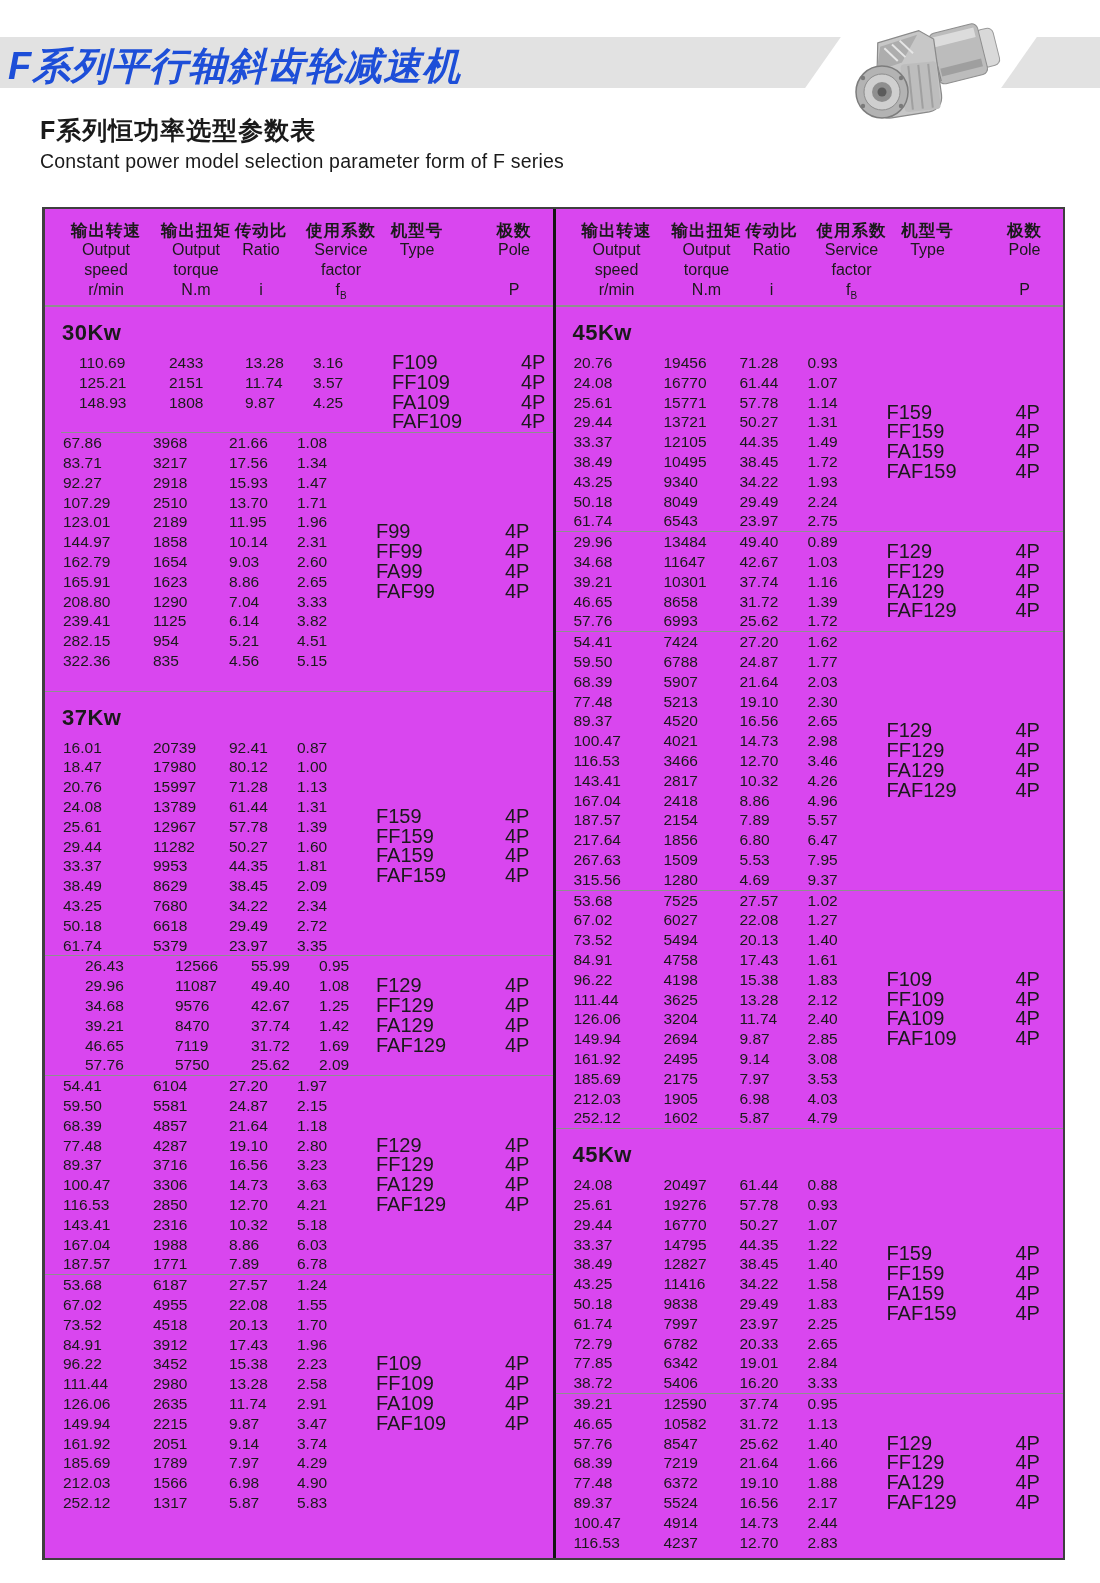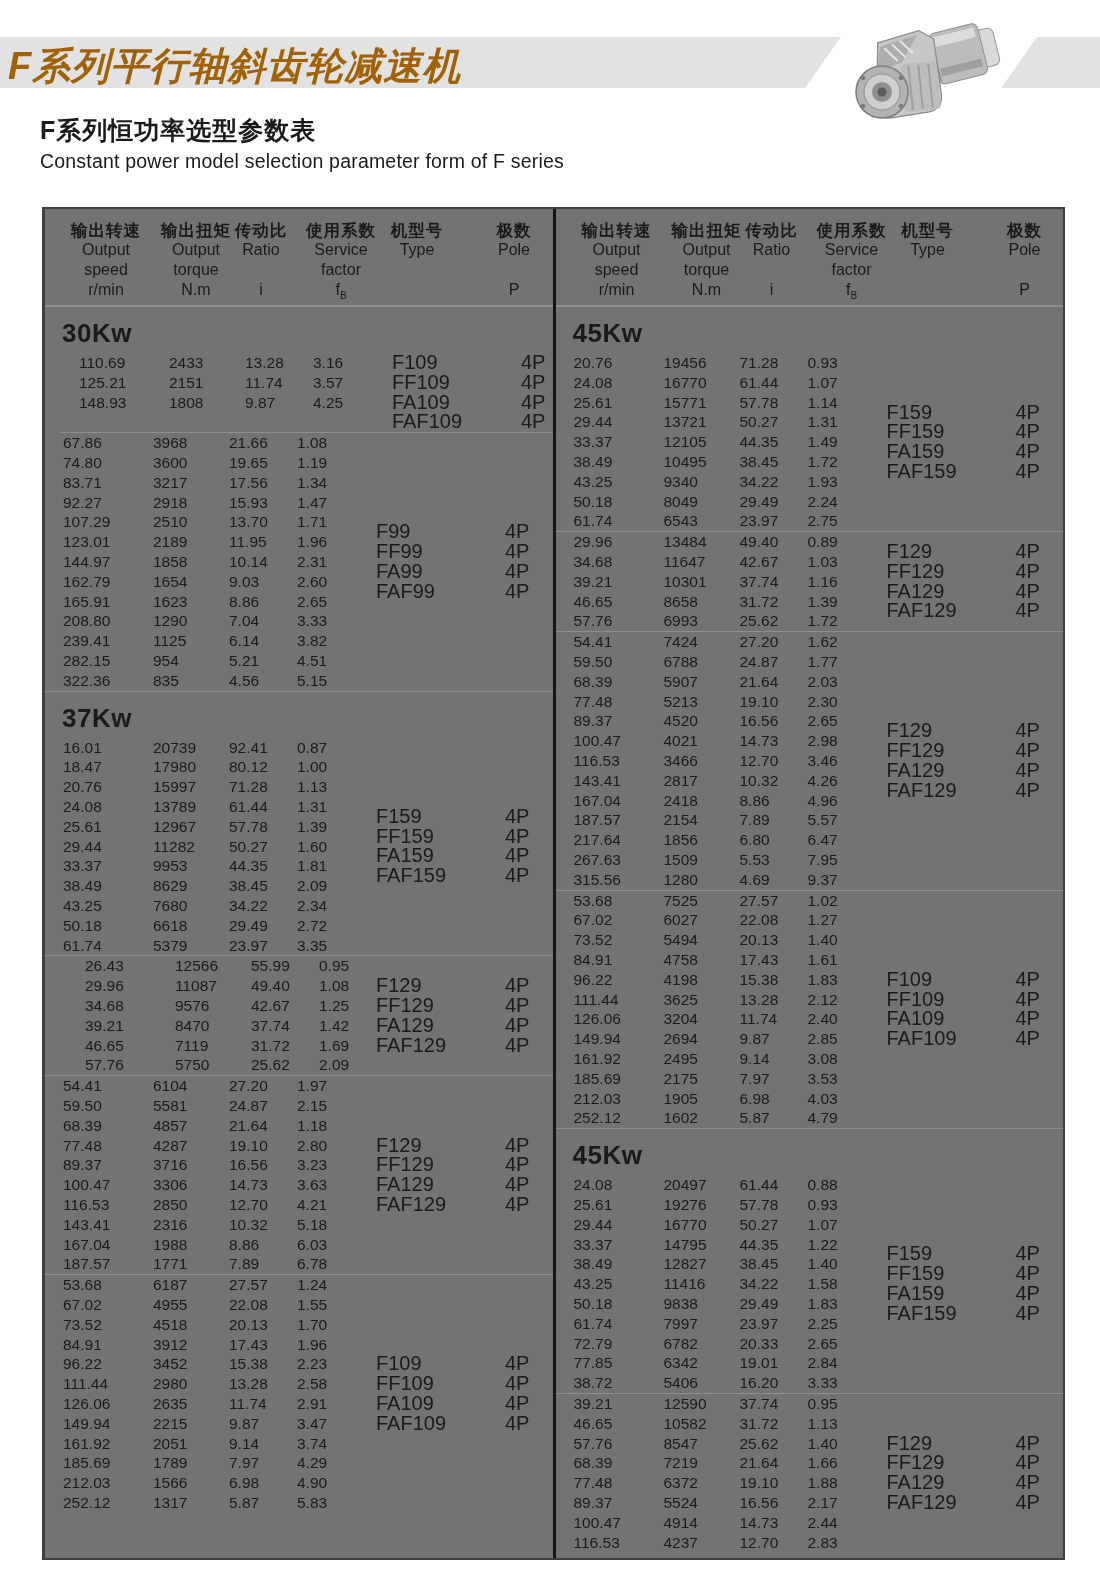--- a/index.html
+++ b/index.html
@@ -9,43 +9,43 @@
     font-family:"Liberation Sans", sans-serif;
   }
   
   .band{position:absolute;top:37px;left:-70px;width:893px;height:51px;
         background:#e2e2e2;transform:skewX(-35deg);}
   .band-right{position:absolute;top:37px;left:1019px;width:220px;height:51px;
         background:#e2e2e2;transform:skewX(-35deg);}
   .banner-title{
     position:absolute;top:41px;left:8px;z-index:2;
     font-size:38px;font-weight:bold;font-style:italic;letter-spacing:1px;
-    color:#a16207;white-space:nowrap;
+    color:#1d4ed8;white-space:nowrap;
   }
   .gear-img{position:absolute;left:838px;top:2px;z-index:3;}
   .h-zh{position:absolute;left:40px;top:114px;font-size:25px;font-weight:bold;letter-spacing:1px;}
   .h-en{position:absolute;left:40px;top:150px;font-size:19.5px;font-weight:normal;letter-spacing:0.2px;}
 
   
   .tableWrap{
     position:absolute;left:42px;top:207px;width:1023px;height:1353px;
     border:2px solid #3f3f3f;border-left-width:3px;box-sizing:border-box;
-    display:flex;background:#737373;
+    display:flex;background:#d946ef;
   }
   .half{position:relative;flex:1 1 50%;overflow:hidden;}
   .half.left{border-right:3px solid #141414;}
 
   .thead{position:relative;height:96px;border-bottom:2px solid #8f8f8f;}
   .hcell{position:absolute;top:0;text-align:center;}
   .hcell div{height:20px;line-height:20px;font-size:16px;}
   .hcell .hzh{font-weight:bold;font-size:16.5px;margin-top:11px;letter-spacing:1px;}
   .hcell sub{font-size:10px;}
 
   .seclabel{height:46px;line-height:52px;padding-left:17px;
-            font-size:26px;font-weight:bold;letter-spacing:0.5px;}
+            font-size:22px;font-weight:bold;letter-spacing:0.5px;}
   .block{position:relative;border-bottom:1.5px solid #8f8f8f;}
   .block.last{border-bottom:none;}
   .drow{position:relative;height:19.8px;}
   .drow span{position:absolute;top:0;height:19.8px;line-height:19.8px;
              font-size:15.5px;white-space:nowrap;}
   .c0{left:18px;} .c1{left:108px;} .c2{left:184px;} .c3{left:252px;}
   .types{position:absolute;top:0;bottom:0;left:331px;width:178px;
          display:flex;flex-direction:column;justify-content:center;}
   .trow{position:relative;height:19.8px;line-height:19.8px;font-size:20px;}
   .trow .tname{position:absolute;left:0;white-space:nowrap;}
@@ -172,26 +172,20 @@
         </div>
       </div>
       <div class="block" style="height: 257.4px;">
         <div class="drow">
           <span class="c0">67.86</span>
           <span class="c1">3968</span>
           <span class="c2">21.66</span>
           <span class="c3">1.08</span>
         </div>
         <div class="drow">
-          <span class="c0">74.80</span>
-          <span class="c1">3600</span>
-          <span class="c2">19.65</span>
-          <span class="c3">1.19</span>
-        </div>
-        <div class="drow">
           <span class="c0">83.71</span>
           <span class="c1">3217</span>
           <span class="c2">17.56</span>
           <span class="c3">1.34</span>
         </div>
         <div class="drow">
           <span class="c0">92.27</span>
           <span class="c1">2918</span>
           <span class="c2">15.93</span>
           <span class="c3">1.47</span>

